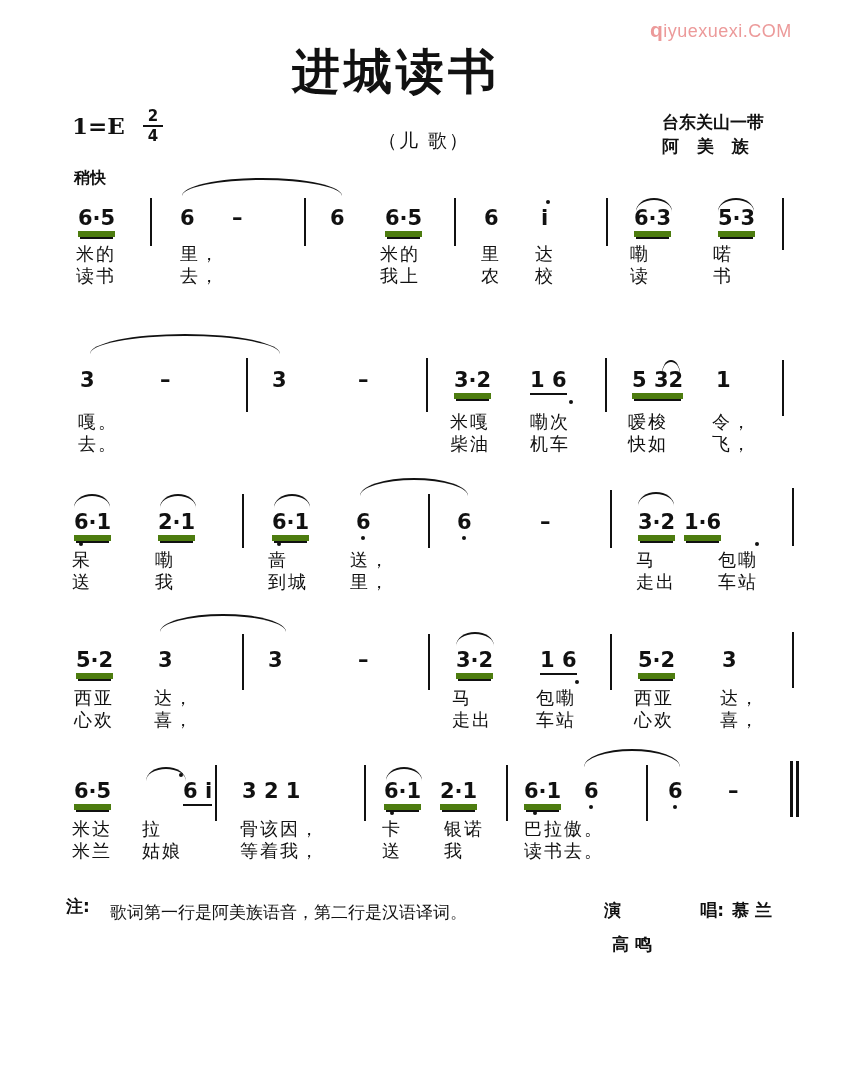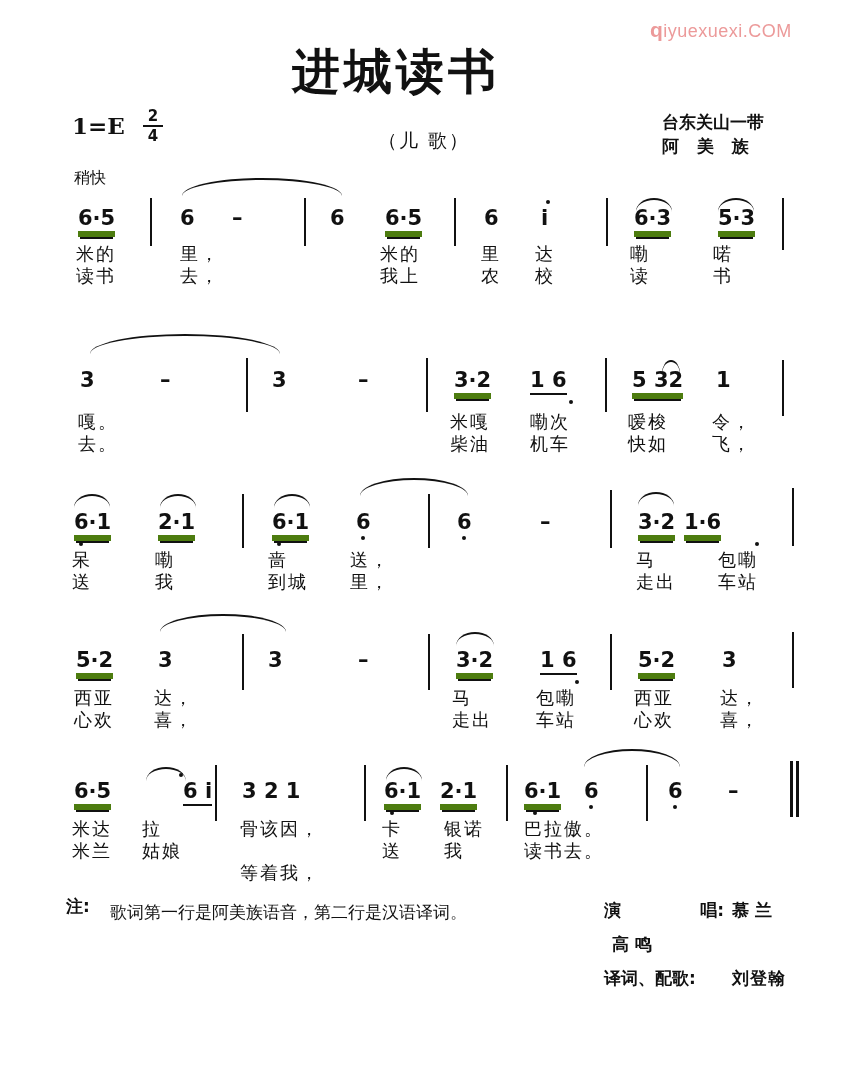--- a/index.html
+++ b/index.html
@@ -10,21 +10,21 @@
              color:#ec9a9a;letter-spacing:0.5px;}
   .watermark .q{font-weight:bold;font-size:21px;}
   .title{left:0;width:792px;top:40px;text-align:center;font-size:48px;font-weight:bold;
          letter-spacing:4px;font-family:"DejaVu Sans",sans-serif;}
   .key{left:72px;top:112px;font-family:"DejaVu Serif",serif;font-weight:bold;font-size:23px;}
   .timesig{left:143px;top:108px;width:20px;text-align:center;font-weight:bold;font-size:15px;
            font-family:"DejaVu Sans",sans-serif;line-height:16px;}
   .timesig .bar{height:2px;background:#111;margin:1px 0;}
   .genre{left:378px;top:128px;font-size:19px;letter-spacing:2px;}
   .origin{left:662px;top:110px;font-size:17px;line-height:24px;font-weight:bold;}
-  .tempo{left:74px;top:168px;font-size:16px;font-weight:normal;}
+  .tempo{left:74px;top:168px;font-size:16px;font-weight:bold;}
 
   .row{position:absolute;left:0;width:862px;}
   .cell{position:absolute;text-align:center;}
   .note{font-family:"DejaVu Sans",sans-serif;font-weight:bold;font-size:21px;white-space:pre;}
   .note.ul1{border-bottom:2px solid #111;padding-bottom:1px;}
   .note.ul2{border-bottom:6px solid #4d7c0f;box-shadow:0 4px 0 -2px #111;padding-bottom:1px;}
   .barline{position:absolute;width:2px;background:#111;}
   .dbl{position:absolute;width:3px;background:#111;}
   .lyr{position:absolute;font-size:18px;font-family:"DejaVu Sans",sans-serif;letter-spacing:2px;white-space:pre;}
   .slur{position:absolute;border-top:2px solid #111;border-radius:50% 50% 0 0 / 100% 100% 0 0;height:12px;}
@@ -226,37 +226,33 @@
 
   <div class="lyr" style="left:72px;top:72px;">米达</div>
   <div class="lyr" style="left:142px;top:72px;">拉</div>
   <div class="lyr" style="left:240px;top:72px;">骨该因，</div>
   <div class="lyr" style="left:382px;top:72px;">卡</div>
   <div class="lyr" style="left:444px;top:72px;">银诺</div>
   <div class="lyr" style="left:524px;top:72px;">巴拉傲。</div>
 
   <div class="lyr" style="left:72px;top:94px;">米兰</div>
   <div class="lyr" style="left:142px;top:94px;">姑娘</div>
-  <div class="lyr" style="left:240px;top:94px;margin-top:22px;">等着我，</div>
+  <div class="lyr" style="left:240px;top:94px;">等着我，</div>
   <div class="lyr" style="left:382px;top:94px;">送</div>
   <div class="lyr" style="left:444px;top:94px;">我</div>
   <div class="lyr" style="left:524px;top:94px;">读书去。</div>
 </div>
 
 <div class="abs note-label">注:</div>
 <div class="abs note-text">歌词第一行是阿美族语音，第二行是汉语译词。</div>
 
 <div class="abs credits">
   <div class="r">
     <span class="k">
         <span>演</span>
         <span>唱:</span>
       </span>
     <span class="v">慕兰</span>
   </div>
   <div class="r">
     <span class="v">高鸣</span>
   </div>
-  <div class="r">
-    <span class="k">译词、配歌:</span>
-    <span class="v" style="letter-spacing:1px">刘登翰</span>
-  </div>
 </div>
 
 </body></html>

